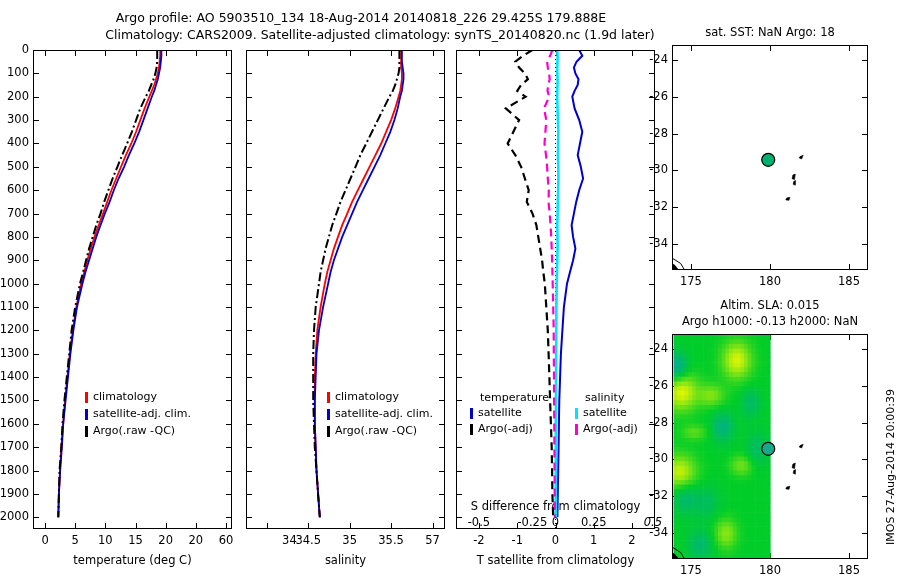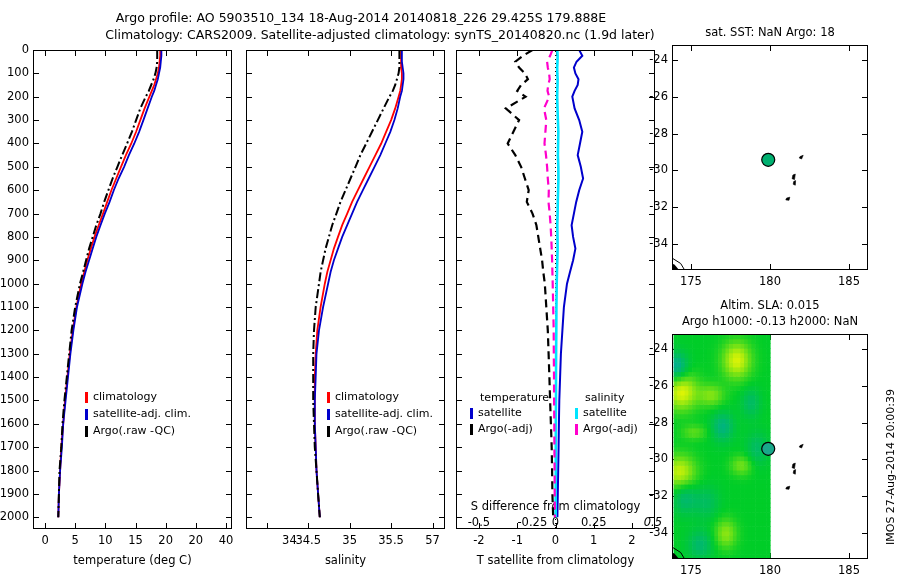--- a/index.html
+++ b/index.html
@@ -53,21 +53,21 @@
 <div class="tick" style="left:135.5151515151515px;top:50px;width:1px;height:6px;"></div>
 <div class="lbl" style="left:105.5151515151515px;top:533px;width:60px;text-align:center;">15</div>
 <div class="tick" style="left:165.66666666666666px;top:523px;width:1px;height:6px;"></div>
 <div class="tick" style="left:165.66666666666666px;top:50px;width:1px;height:6px;"></div>
 <div class="lbl" style="left:135.66666666666666px;top:533px;width:60px;text-align:center;">20</div>
 <div class="tick" style="left:195.81818181818184px;top:523px;width:1px;height:6px;"></div>
 <div class="tick" style="left:195.81818181818184px;top:50px;width:1px;height:6px;"></div>
 <div class="lbl" style="left:165.81818181818184px;top:533px;width:60px;text-align:center;">20</div>
 <div class="tick" style="left:225.96969696969697px;top:523px;width:1px;height:6px;"></div>
 <div class="tick" style="left:225.96969696969697px;top:50px;width:1px;height:6px;"></div>
-<div class="lbl" style="left:195.96969696969697px;top:533px;width:60px;text-align:center;">40</div>
+<div class="lbl" style="left:195.96969696969697px;top:533px;width:60px;text-align:center;">60</div>
 <div class="tick" style="left:33px;top:50px;width:6px;height:1px;"></div>
 <div class="tick" style="left:226px;top:50px;width:6px;height:1px;"></div>
 <div class="lbl ylbl" style="left:-27px;top:42px;width:56px;">0</div>
 <div class="tick" style="left:33px;top:73.3658536585366px;width:6px;height:1px;"></div>
 <div class="tick" style="left:226px;top:73.3658536585366px;width:6px;height:1px;"></div>
 <div class="lbl ylbl" style="left:-27px;top:65.3658536585366px;width:56px;">100</div>
 <div class="tick" style="left:33px;top:96.73170731707317px;width:6px;height:1px;"></div>
 <div class="tick" style="left:226px;top:96.73170731707317px;width:6px;height:1px;"></div>
 <div class="lbl ylbl" style="left:-27px;top:88.73170731707317px;width:56px;">200</div>
 <div class="tick" style="left:33px;top:120.09756097560975px;width:6px;height:1px;"></div>

